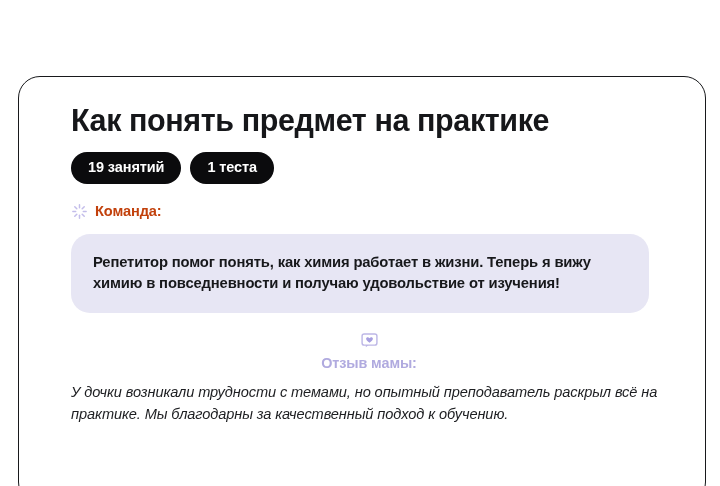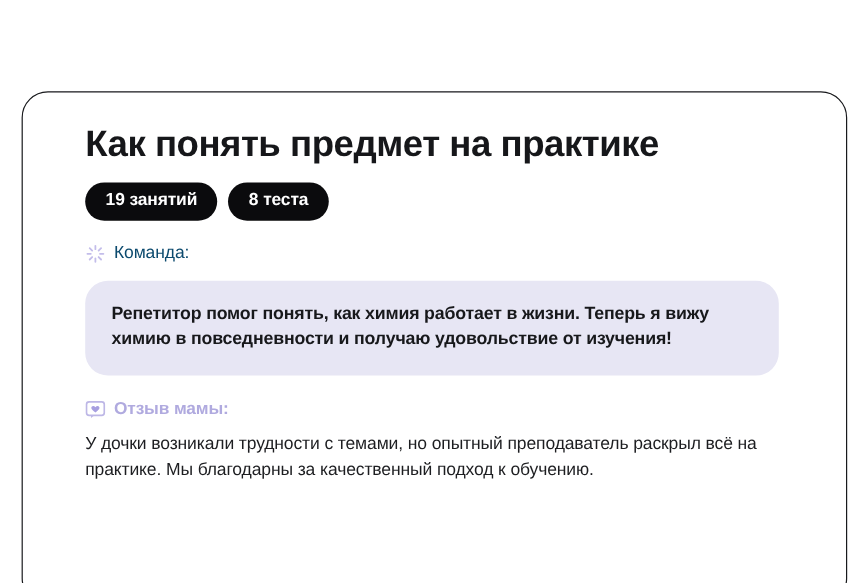--- a/index.html
+++ b/index.html
@@ -82,22 +82,22 @@
     margin-top: 19px;
   }
   .sparkle-icon {
     width: 17px;
     height: 17px;
     flex: 0 0 17px;
     display: block;
   }
   .team-label {
     font-size: 14.6px;
-    font-weight: 400;
-    color: #0c4a6e;
+    font-weight: 700;
+    color: #c2410c;
     letter-spacing: -0.1px;
     white-space: nowrap;
   }
   .team-people {
     font-size: 14.6px;
     font-weight: 400;
     color: #1d1e21;
     letter-spacing: -0.1px;
     white-space: nowrap;
   }
@@ -119,20 +119,21 @@
     color: #17181b;
     letter-spacing: -0.15px;
   }
 
   
   .review-head {
     display: flex;
     align-items: center;
     gap: 7px;
     margin-top: 20px;
+    flex-direction: column;
   }
   .bubble-icon {
     width: 17px;
     height: 15px;
     flex: 0 0 17px;
     display: block;
   }
   .review-label {
     font-size: 14.4px;
     font-weight: 700;
@@ -140,20 +141,21 @@
     letter-spacing: -0.1px;
   }
   .review-body {
     margin: 11px 0 0 0;
     font-size: 14.6px;
     font-weight: 400;
     line-height: 1.5;
     color: #1d1e21;
     letter-spacing: -0.1px;
     width: 590px;
+    font-style: italic;
   }
 
   
   #watermark {
     position: absolute;
     right: 10px;
     bottom: 4px;
     display: flex;
     align-items: center;
     gap: 22px;
@@ -179,21 +181,21 @@
 
 <div id="stage">
 
   <div id="card">
     <div class="card-inner">
 
       <h1 class="title">Как понять предмет на практике</h1>
 
       <div class="pills">
         <span class="pill">19 занятий</span>
-        <span class="pill">8 теста</span>
+        <span class="pill">1 теста</span>
       </div>
 
       <div class="team-row">
         <span class="sparkle-wrap">
           <svg class="sparkle-icon" viewBox="0 0 24 24" aria-hidden="true">
             <g stroke="#c3bdea" stroke-width="2.1" stroke-linecap="round">
               <line x1="12" y1="2.6" x2="12" y2="6.6"></line>
               <line x1="12" y1="17.4" x2="12" y2="21.4"></line>
               <line x1="2.6" y1="12" x2="6.6" y2="12"></line>
               <line x1="17.4" y1="12" x2="21.4" y2="12"></line>

